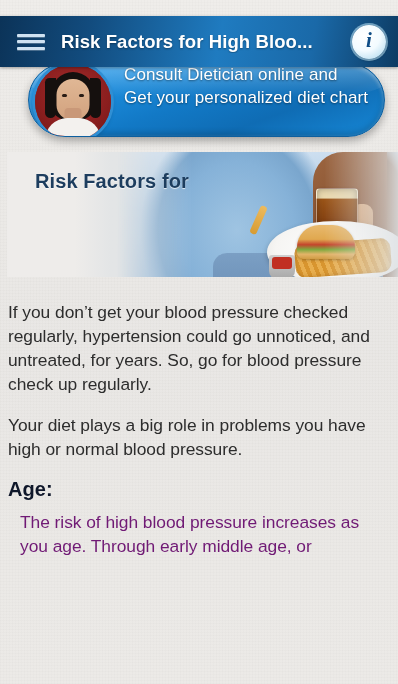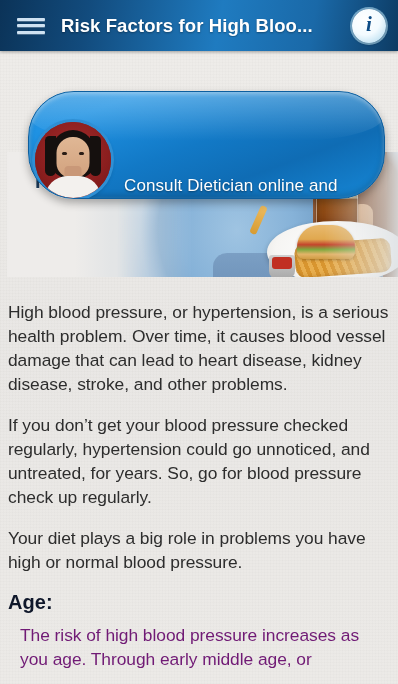--- a/index.html
+++ b/index.html
@@ -15,21 +15,21 @@
     position:absolute; inset:0;
     background:
       repeating-linear-gradient(0deg, rgba(0,0,0,0.012) 0px, rgba(0,0,0,0.012) 1px, rgba(255,255,255,0.02) 1px, rgba(255,255,255,0.02) 3px),
       repeating-linear-gradient(90deg, rgba(0,0,0,0.010) 0px, rgba(0,0,0,0.010) 1px, rgba(255,255,255,0.02) 1px, rgba(255,255,255,0.02) 3px),
       linear-gradient(180deg,#efedea 0%, #e9e7e4 50%, #eceae7 100%);
     z-index:0;
   }
 
   
   .appbar{
-    position:absolute; top:0; left:0; width:398px; height:51px;
+    position:absolute; top:16px; left:0; width:398px; height:51px;
     background:linear-gradient(100deg,#0b3358 0%, #124b7d 22%, #1f7bc0 55%, #1a69a8 78%, #0d3b63 100%);
     z-index:5;
     box-shadow:0 1px 3px rgba(0,0,0,.35);
     display:flex; align-items:center;
   }
   .hamburger{
     width:30px; height:22px; margin-left:17px; margin-right:14px;
     display:flex; flex-direction:column; justify-content:space-between;
     padding:3px 0; cursor:pointer;
   }
@@ -52,27 +52,27 @@
     display:flex; align-items:center; justify-content:center;
   }
   .info-btn i{
     font-family:"Liberation Serif", serif;
     font-style:italic; font-weight:bold; font-size:21px;
     color:#0f4d86; line-height:1; transform:translateY(-1px);
   }
 
   
   .banner{
-    position:absolute; left:28px; top:63px; width:357px; height:108px;
+    position:absolute; left:28px; top:63px; width:357px; height:74px;
     border-radius:46px; z-index:3;
     background:linear-gradient(160deg,#1c8fe0 0%, #1f92e3 18%, #1279c6 48%, #0f6cb4 70%, #1687d6 100%);
     box-shadow:0 4px 9px rgba(0,0,0,.30), inset 0 2px 4px rgba(255,255,255,.35), inset 0 -3px 6px rgba(0,0,0,.18);
     border:1px solid #0d5f9f;
     overflow:hidden;
-    display:flex; align-items:flex-end;margin-top:28px;
+    display:flex; align-items:flex-start;
   }
   .banner::after{
     content:""; position:absolute; left:0; right:0; top:0; height:46%;
     background:linear-gradient(180deg, rgba(255,255,255,.28), rgba(255,255,255,0));
     border-radius:46px 46px 50% 50%/46px 46px 100% 100%;
     pointer-events:none;
   }
   .avatar{
     position:relative; z-index:2;
     width:76px; height:76px; margin-left:6px; border-radius:50%;
@@ -229,20 +229,21 @@
     <div class="hair-l"></div>
     <div class="hair-r"></div>
     <div class="eye l"></div>
     <div class="eye r"></div>
     <div class="mouth"></div>
     <div class="neck"></div>
     <div class="shirt"></div>
   </div>
   <div class="banner-text">
     <div>Consult Dietician online and</div>
+    <div>Get your personalized diet chart</div>
   </div>
 </div>
 
 <div class="hero">
   <div class="photo">
     <div class="arm-r"></div>
     <div class="jeans"></div>
     <div class="hand"></div>
     <div class="beer"></div>
     <div class="plate"></div>
@@ -250,18 +251,17 @@
     <div class="fries"></div>
     <div class="burger"></div>
     <div class="fry-single"></div>
   </div>
   <div class="hero-title">
     <div>Risk Factors for</div>
   </div>
 </div>
 
 <div class="article">
-  <p>High blood pressure, or hypertension, is a serious health problem. Over time, it causes blood vessel damage that can lead to heart disease, kidney disease, stroke, and other problems.</p>
   <p>If you don’t get your blood pressure checked regularly, hypertension could go unnoticed, and untreated, for years. So, go for blood pressure check up regularly.</p>
   <p>Your diet plays a big role in problems you have high or normal blood pressure.</p>
   <div class="sec-heading">Age:</div>
   <div class="sub-para">The risk of high blood pressure increases as you age. Through early middle age, or</div>
 </div>
 
 </body></html>

